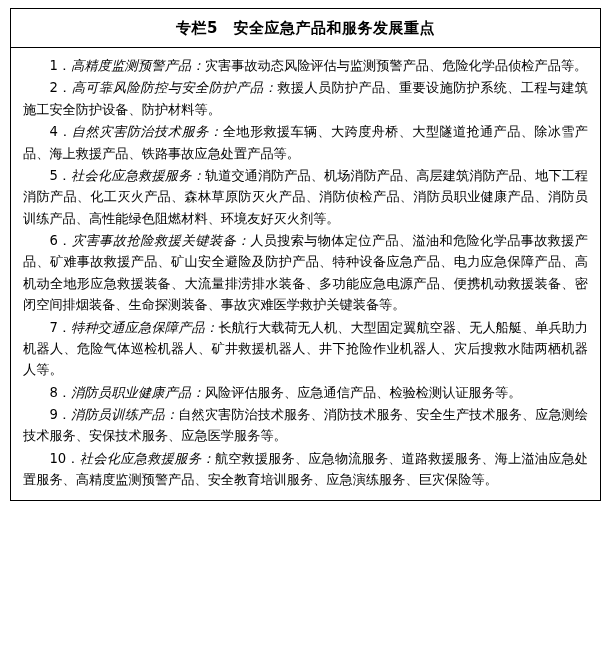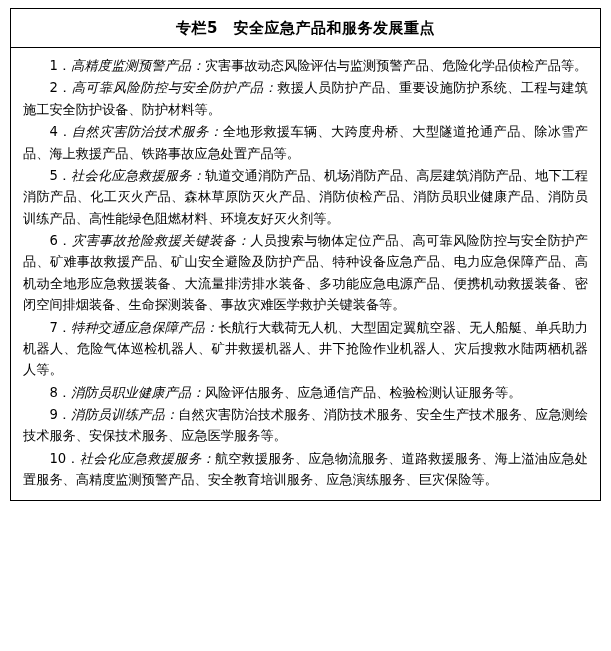--- a/index.html
+++ b/index.html
@@ -85,21 +85,21 @@
 
       <p class="item">
         <span class="num">4．</span><span class="lead">自然灾害防治技术服务：</span><span>全地形救援车辆、大跨度舟桥、大型隧道抢通产品、除冰雪产品、海上救援产品、铁路事故应急处置产品等。</span>
       </p>
 
       <p class="item">
         <span class="num">5．</span><span class="lead">社会化应急救援服务：</span><span>轨道交通消防产品、机场消防产品、高层建筑消防产品、地下工程消防产品、化工灭火产品、森林草原防灭火产品、消防侦检产品、消防员职业健康产品、消防员训练产品、高性能绿色阻燃材料、环境友好灭火剂等。</span>
       </p>
 
       <p class="item">
-        <span class="num">6．</span><span class="lead">灾害事故抢险救援关键装备：</span><span>人员搜索与物体定位产品、高可靠风险防控与安全防护产品、矿难事故救援产品、矿山安全避险及防护产品、特种设备应急产品、电力应急保障产品、高机动全地形应急救援装备、大流量排涝排水装备、多功能应急电源产品、便携机动救援装备、密闭空间排烟装备、生命探测装备、事故灾难医学救护关键装备等。</span>
+        <span class="num">6．</span><span class="lead">灾害事故抢险救援关键装备：</span><span>人员搜索与物体定位产品、溢油和危险化学品事故救援产品、矿难事故救援产品、矿山安全避险及防护产品、特种设备应急产品、电力应急保障产品、高机动全地形应急救援装备、大流量排涝排水装备、多功能应急电源产品、便携机动救援装备、密闭空间排烟装备、生命探测装备、事故灾难医学救护关键装备等。</span>
       </p>
 
       <p class="item">
         <span class="num">7．</span><span class="lead">特种交通应急保障产品：</span><span>长航行大载荷无人机、大型固定翼航空器、无人船艇、单兵助力机器人、危险气体巡检机器人、矿井救援机器人、井下抢险作业机器人、灾后搜救水陆两栖机器人等。</span>
       </p>
 
       <p class="item">
         <span class="num">8．</span><span class="lead">消防员职业健康产品：</span><span>风险评估服务、应急通信产品、检验检测认证服务等。</span>
       </p>
 

